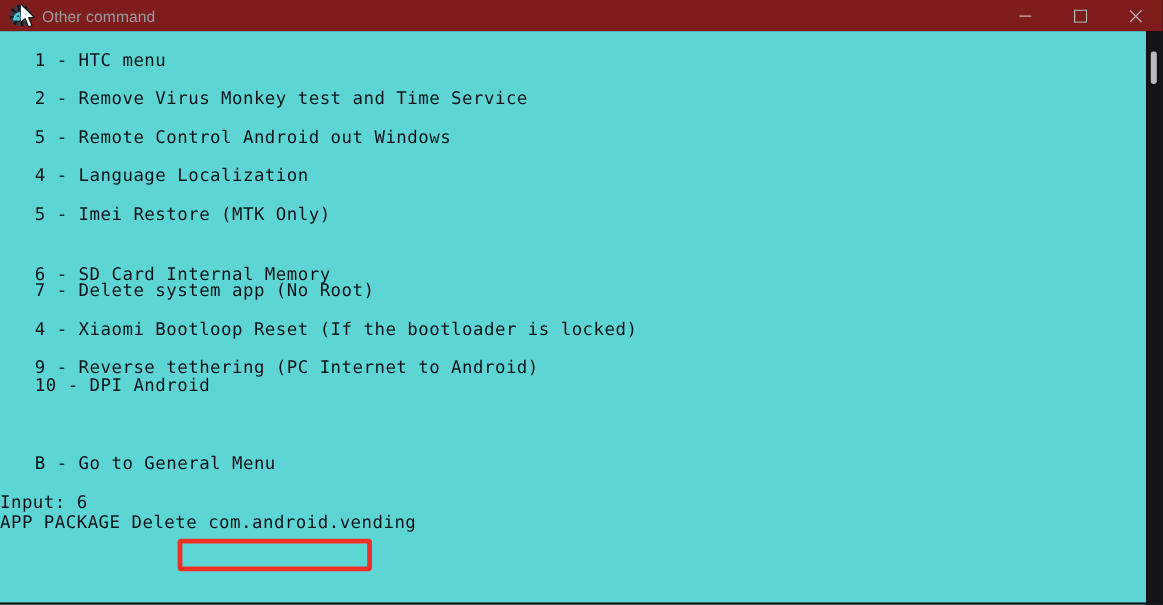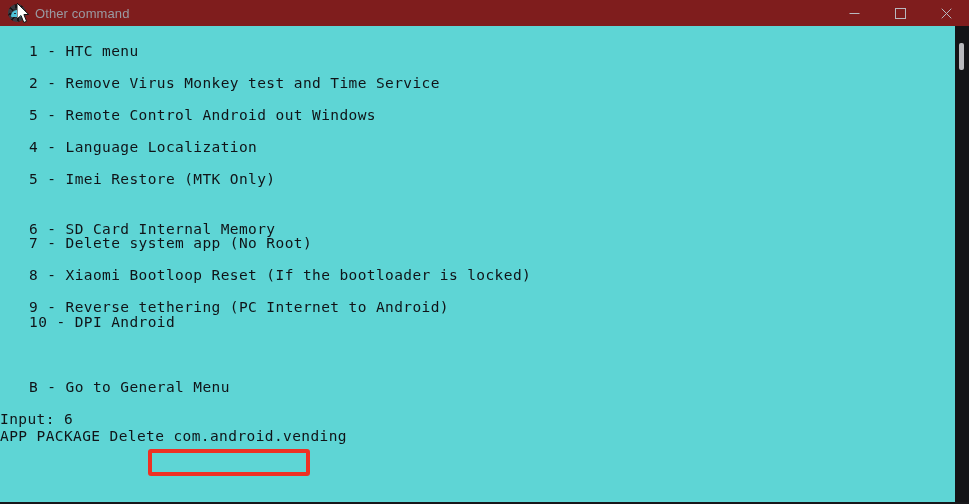--- a/index.html
+++ b/index.html
@@ -200,21 +200,21 @@
 
   <div id="console">
 
     <div class="line menu-line" style="top:17px;">1 - HTC menu</div>
     <div class="line menu-line" style="top:49px;">2 - Remove Virus Monkey test and Time Service</div>
     <div class="line menu-line" style="top:81px;">5 - Remote Control Android out Windows</div>
     <div class="line menu-line" style="top:113px;">4 - Language Localization</div>
     <div class="line menu-line" style="top:145px;">5 - Imei Restore (MTK Only)</div>
     <div class="line menu-line" style="top:163px;margin-top:32px;">6 - SD Card Internal Memory</div>
     <div class="line menu-line" style="top:209px;">7 - Delete system app (No Root)</div>
-    <div class="line menu-line" style="top:241px;">8 - Xiaomi Bootloop Reset (If the bootloader is locked)</div>
+    <div class="line menu-line" style="top:241px;">4 - Xiaomi Bootloop Reset (If the bootloader is locked)</div>
     <div class="line menu-line" style="top:273px;">9 - Reverse tethering (PC Internet to Android)</div>
     <div class="line menu-line" style="top:288px;">10 - DPI Android</div>
     <div class="line menu-line" style="top:353px;">B - Go to General Menu</div>
 
     <div class="line flush-line" style="top:385px;">Input: 6</div>
 
     <div class="line flush-line" style="top:402px;"><span>APP PACKAGE Delete </span><span>com.android.vending</span></div>
 
     <div id="highlight-box"></div>
   </div>

